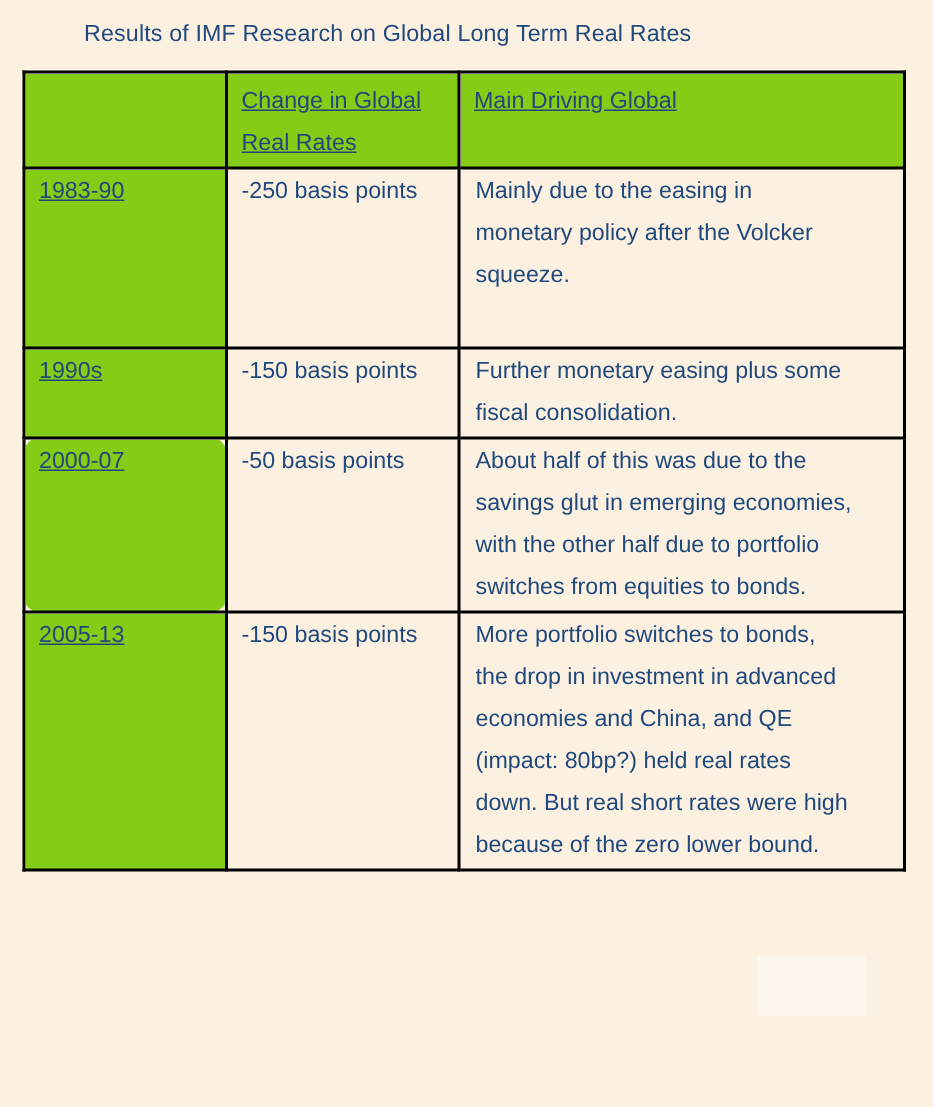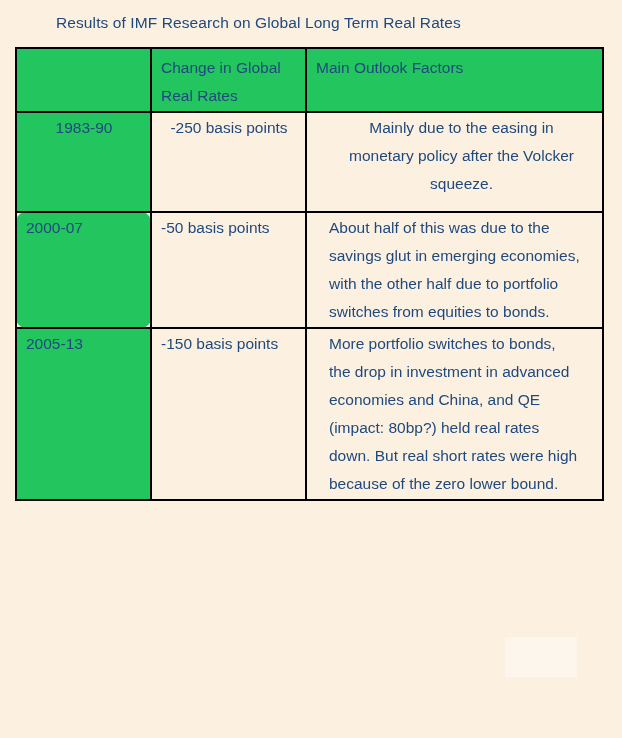--- a/index.html
+++ b/index.html
@@ -32,26 +32,26 @@
   .rates-table td {
     border: 2px solid #000000;
     vertical-align: top;
     box-sizing: border-box;
     font-size: 15.5px;
     line-height: 28px;
     padding: 1px 8px 1px 9px;
     white-space: pre-line;
     overflow: hidden;
   }
-  .rates-table td.pink { background: #22c55e; }
+  .rates-table td.pink { background: #84cc16; text-decoration: underline; }
   .rates-table td.change-cell { }
-  .rates-table td.factors-cell { padding-left: 22px; }
+  .rates-table td.factors-cell { padding-left: 10px; }
   .rates-table tr.header-row td { padding-top: 5px; }
   tr.header-row td { height: 62px; }
-  tr.row-0 td { height: 100px; text-align: center; }
+  tr.row-0 td { height: 120px; }
   tr.row-1 td { height: 54px; }
   tr.row-2 td { height: 116px; border-radius: 10px; }
   tr.row-3 td { height: 170px; }
   tr.row-4 td { height: 108px; }
   .source-note {
     margin: 6px 0 0 15px;
     width: 600px;
     font-size: 15.5px;
     line-height: 26px;
     white-space: pre-line;
@@ -77,28 +77,34 @@
     <colgroup>
         <col class="c1">
         <col class="c2">
         <col class="c3">
       </colgroup>
     <tbody>
       <tr class="header-row">
         <td class="pink"></td>
         <td class="pink">Change in Global
 Real Rates</td>
-        <td class="pink">Main Outlook Factors</td>
+        <td class="pink">Main Driving Global</td>
       </tr>
       <tr class="row-0">
         <td class="pink period-cell">1983-90</td>
         <td class="change-cell">-250 basis points</td>
         <td class="factors-cell">Mainly due to the easing in
 monetary policy after the Volcker
 squeeze.</td>
+      </tr>
+      <tr class="row-1">
+        <td class="pink period-cell">1990s</td>
+        <td class="change-cell">-150 basis points</td>
+        <td class="factors-cell">Further monetary easing plus some
+fiscal consolidation.</td>
       </tr>
       <tr class="row-2">
         <td class="pink period-cell">2000-07</td>
         <td class="change-cell">-50 basis points</td>
         <td class="factors-cell">About half of this was due to the
 savings glut in emerging economies,
 with the other half due to portfolio
 switches from equities to bonds.</td>
       </tr>
       <tr class="row-3">

